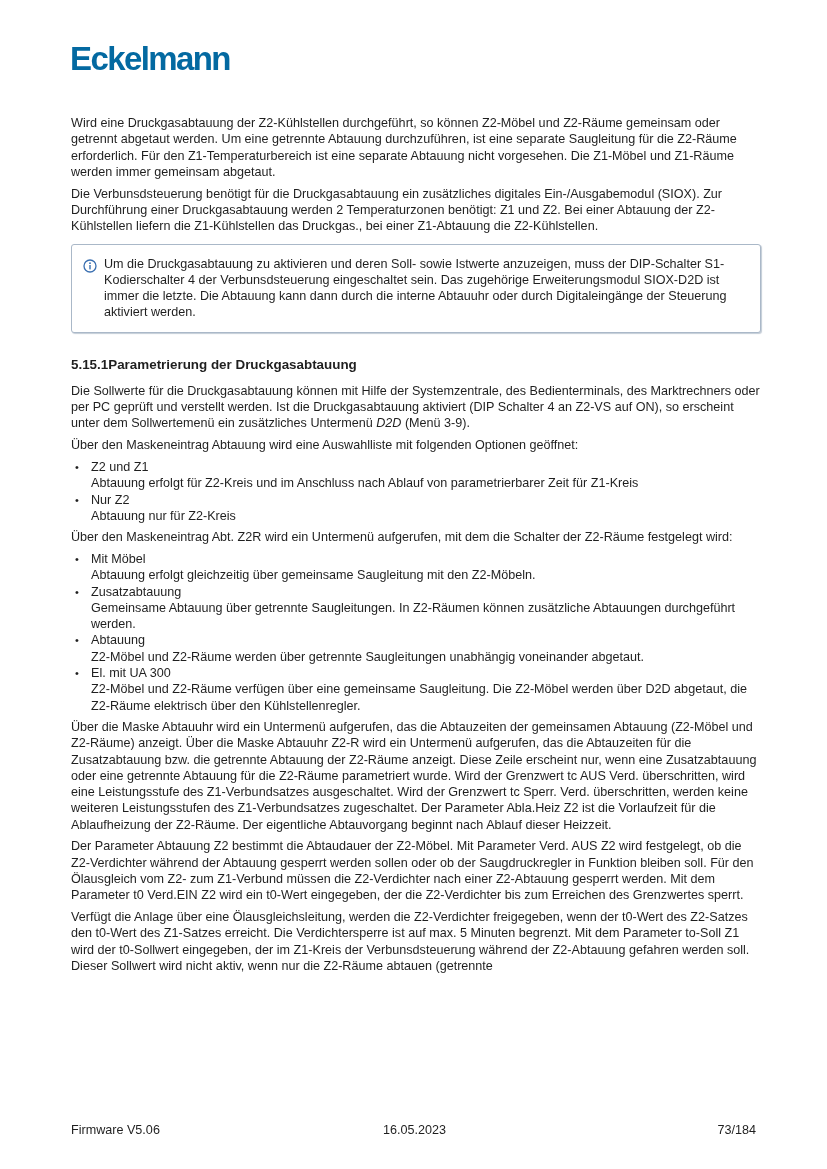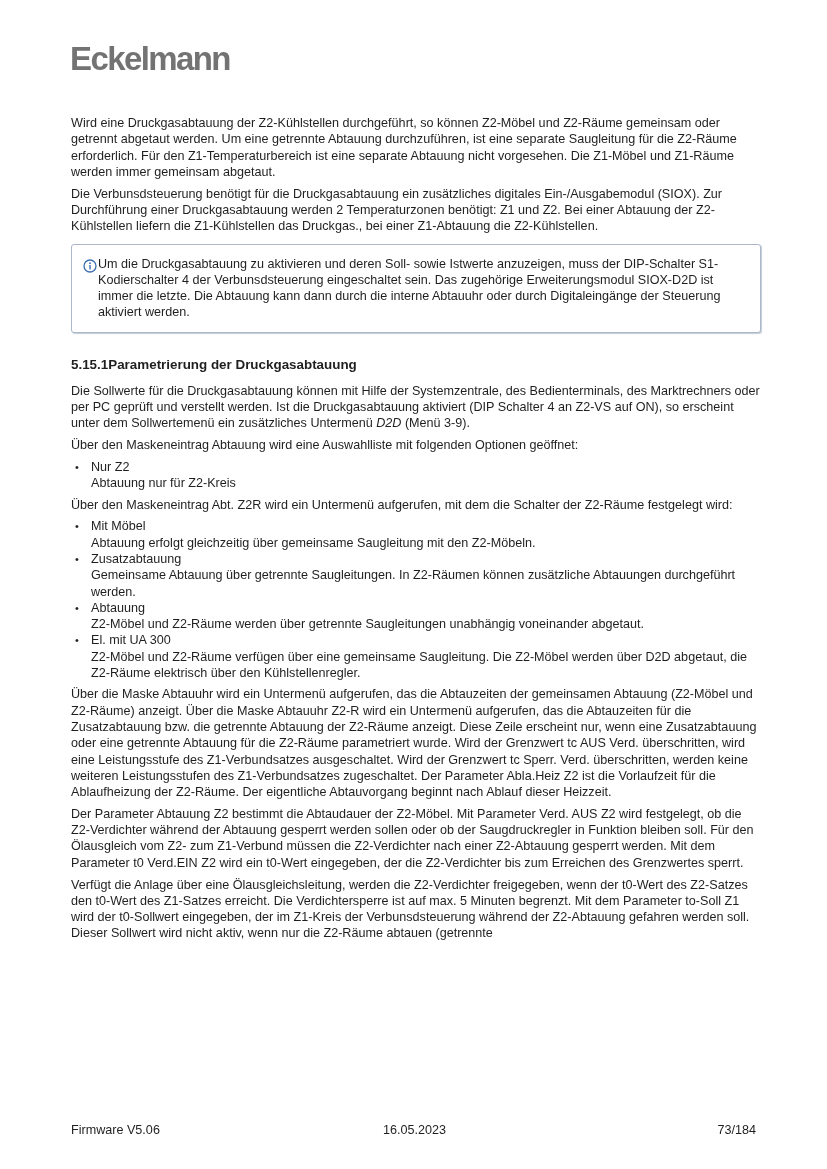--- a/index.html
+++ b/index.html
@@ -3,33 +3,33 @@
 <meta charset="utf-8">
 <style>
   html, body { margin: 0; padding: 0; background: #ffffff; }
   body {
     width: 827px; height: 1169px; position: relative; overflow: hidden;
     font-family: "Liberation Sans", sans-serif; color: #1f1f1f;
   }
   .logo {
     position: absolute; left: 70px; top: 40px;
     font-family: "Liberation Sans", sans-serif; font-weight: bold;
-    font-size: 33px; letter-spacing: -1.6px; color: #737373;
+    font-size: 33px; letter-spacing: -1.6px; color: #0369a1;
   }
   .content {
     position: absolute; left: 71px; top: 115px; width: 690px;
     font-size: 12.6px; line-height: 16.3px;
   }
   p { margin: 0 0 5.5px 0; }
   .note {
     margin: 9px 0 0 0;
     border: 1px solid #aab8c8; border-radius: 3px;
     box-shadow: 1px 1px 1px #c3ccd6;
     padding: 11px 14px 11px 11px;
-    display: flex; gap: 1px; background: #ffffff;
+    display: flex; gap: 7px; background: #ffffff;
   }
   .note .icon { flex: 0 0 auto; width: 14px; height: 14px; margin-top: 3px; }
   .note-text { flex: 1 1 auto; }
   h3 {
     font-size: 13.4px; font-weight: bold; margin: 23px 0 10px 0; line-height: 17px;
   }
   h3 .num { }
   ul { list-style: none; margin: 4px 0 5px 0; padding: 0; }
   ul li { position: relative; padding-left: 20px; }
   ul li::before {
@@ -65,20 +65,24 @@
   <h3>
     <span class="num">5.15.1</span><span>Parametrierung der Druckgasabtauung</span>
   </h3>
 
   <p><span>Die Sollwerte für die Druckgasabtauung können mit Hilfe der Systemzentrale, des Bedienterminals, des Marktrechners oder per PC geprüft und verstellt werden. Ist die Druckgasabtauung aktiviert (DIP Schalter 4 an Z2-VS auf ON), so erscheint unter dem Sollwertemenü ein zusätzliches Untermenü </span><em>D2D</em><span> (Menü 3-9).</span></p>
 
   <p>Über den Maskeneintrag Abtauung wird eine Auswahlliste mit folgenden Optionen geöffnet:</p>
 
   <ul>
     <li>
+      <span>Z2 und Z1</span>
+      <span class="opt-desc">Abtauung erfolgt für Z2-Kreis und im Anschluss nach Ablauf von parametrierbarer Zeit für Z1-Kreis</span>
+    </li>
+    <li>
       <span>Nur Z2</span>
       <span class="opt-desc">Abtauung nur für Z2-Kreis</span>
     </li>
   </ul>
 
   <p>Über den Maskeneintrag Abt. Z2R wird ein Untermenü aufgerufen, mit dem die Schalter der Z2-Räume festgelegt wird:</p>
 
   <ul>
     <li>
       <span>Mit Möbel</span>

